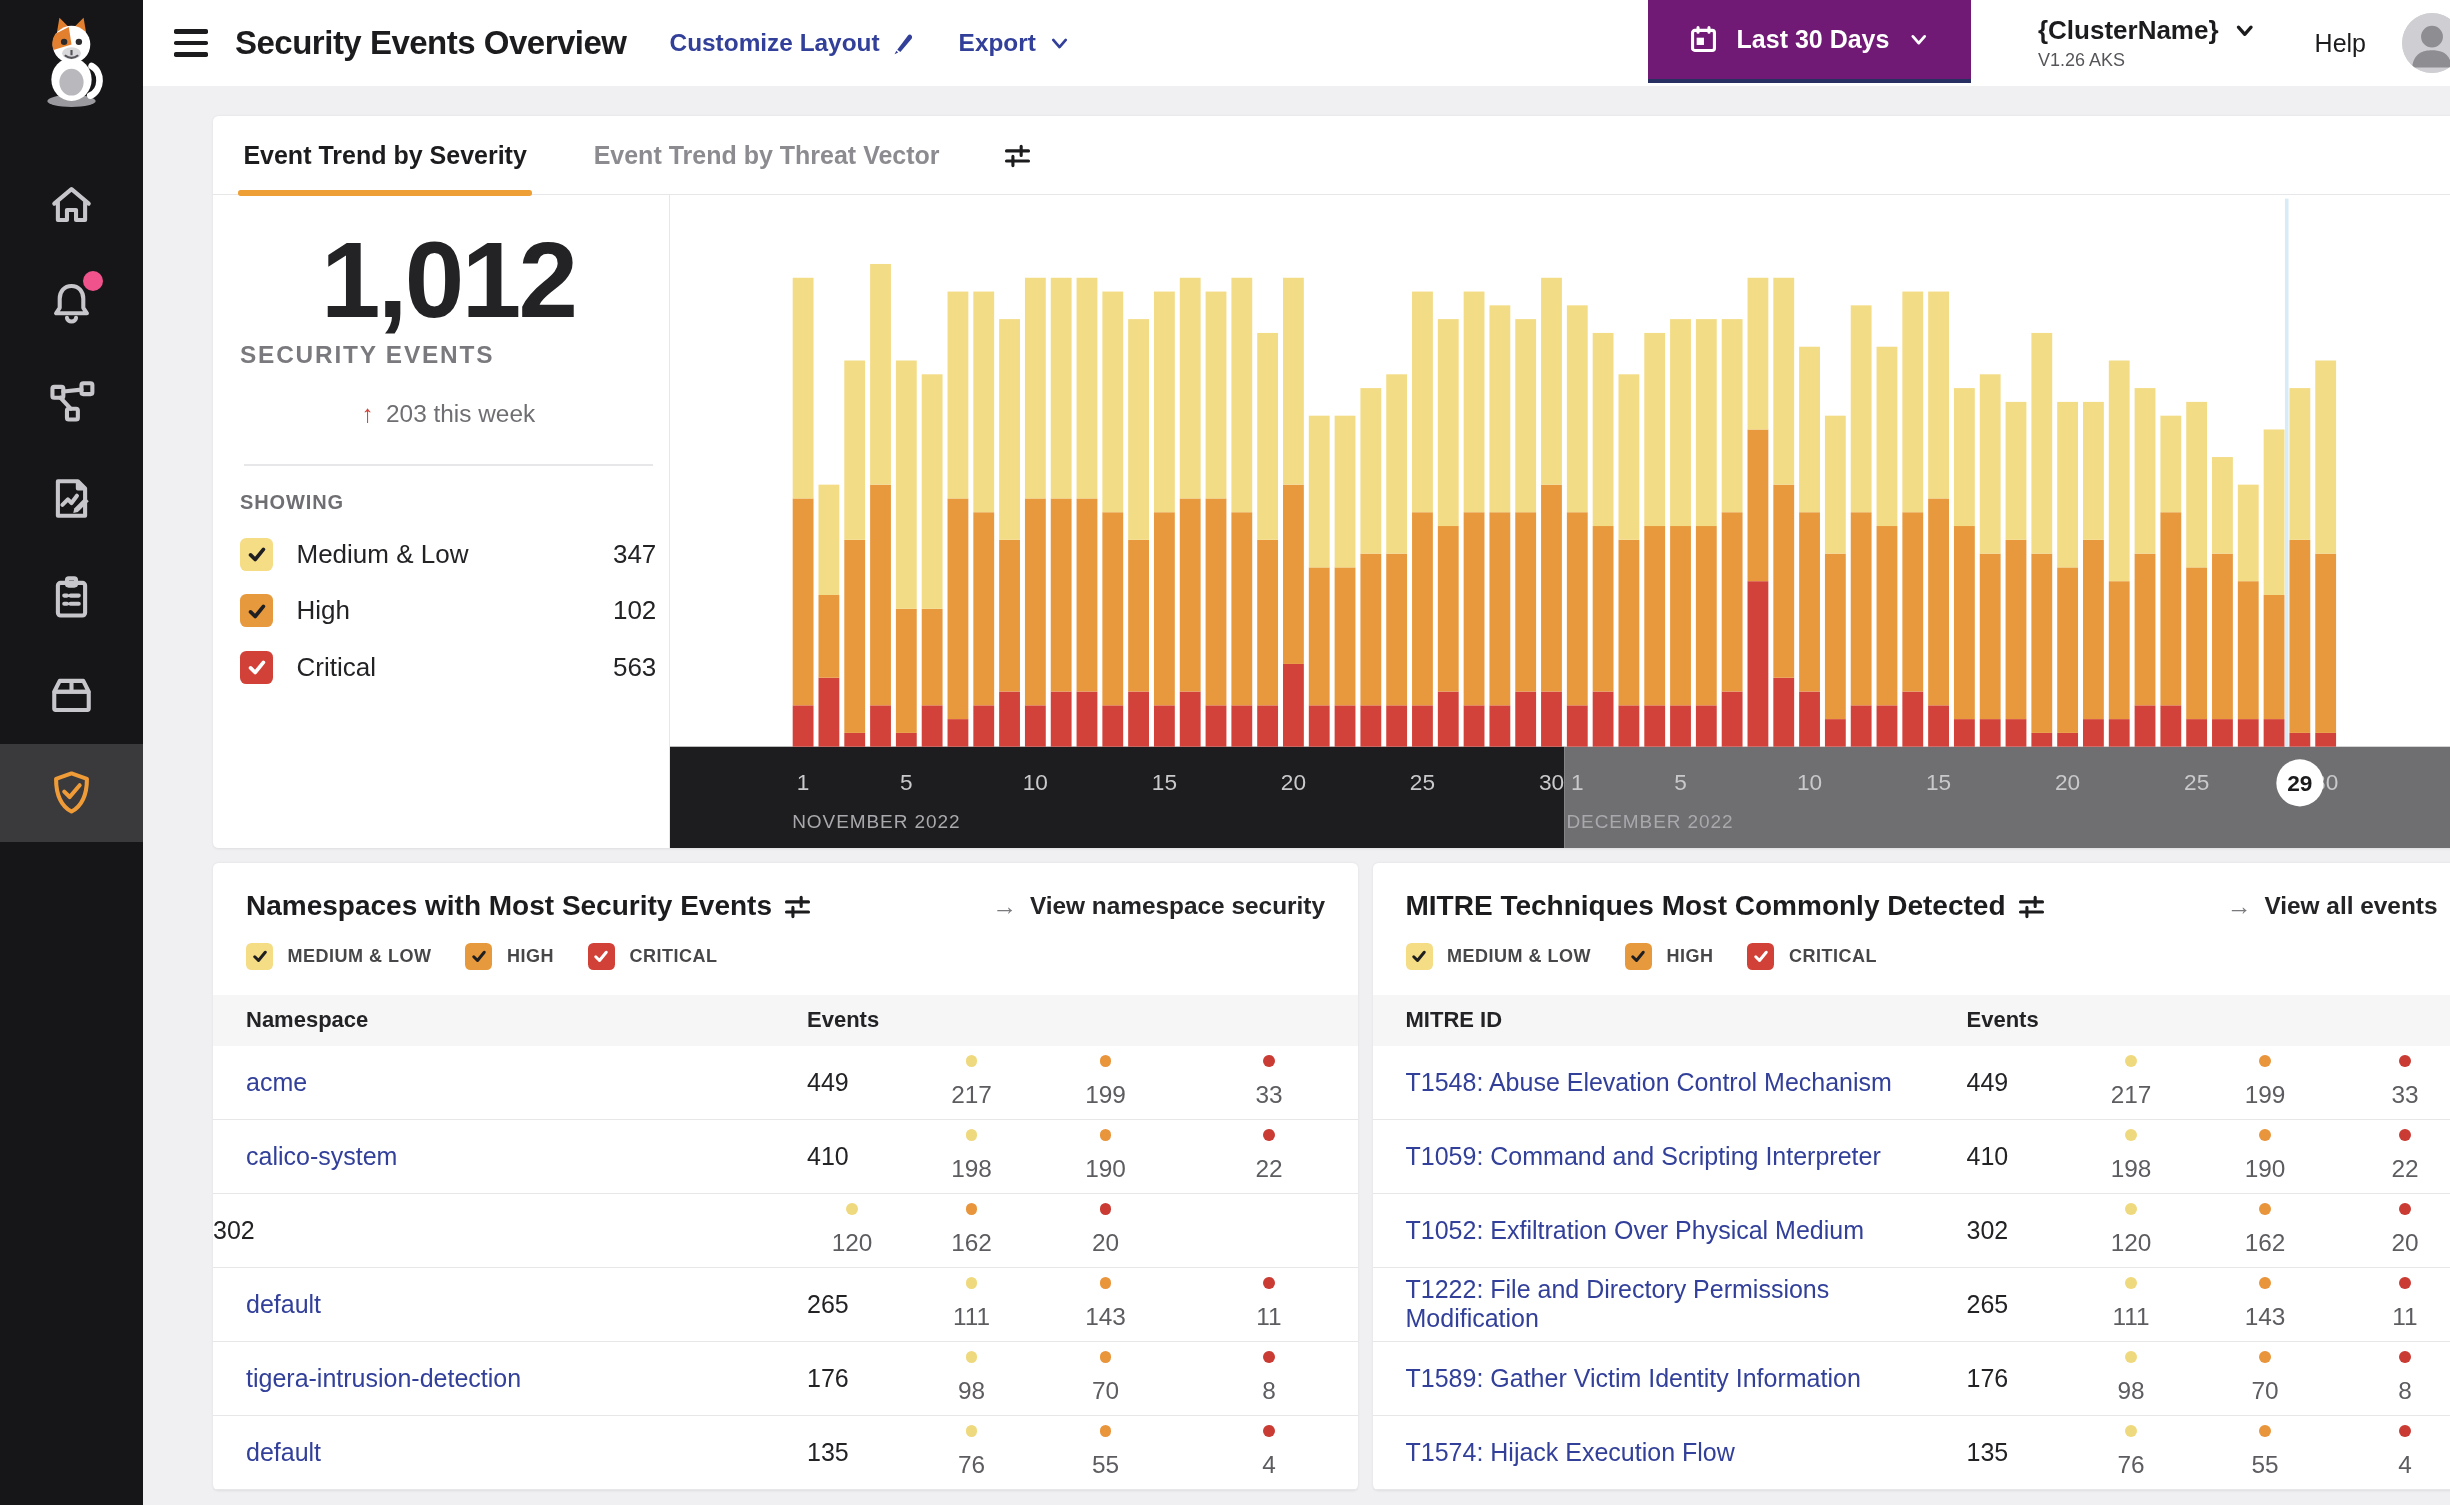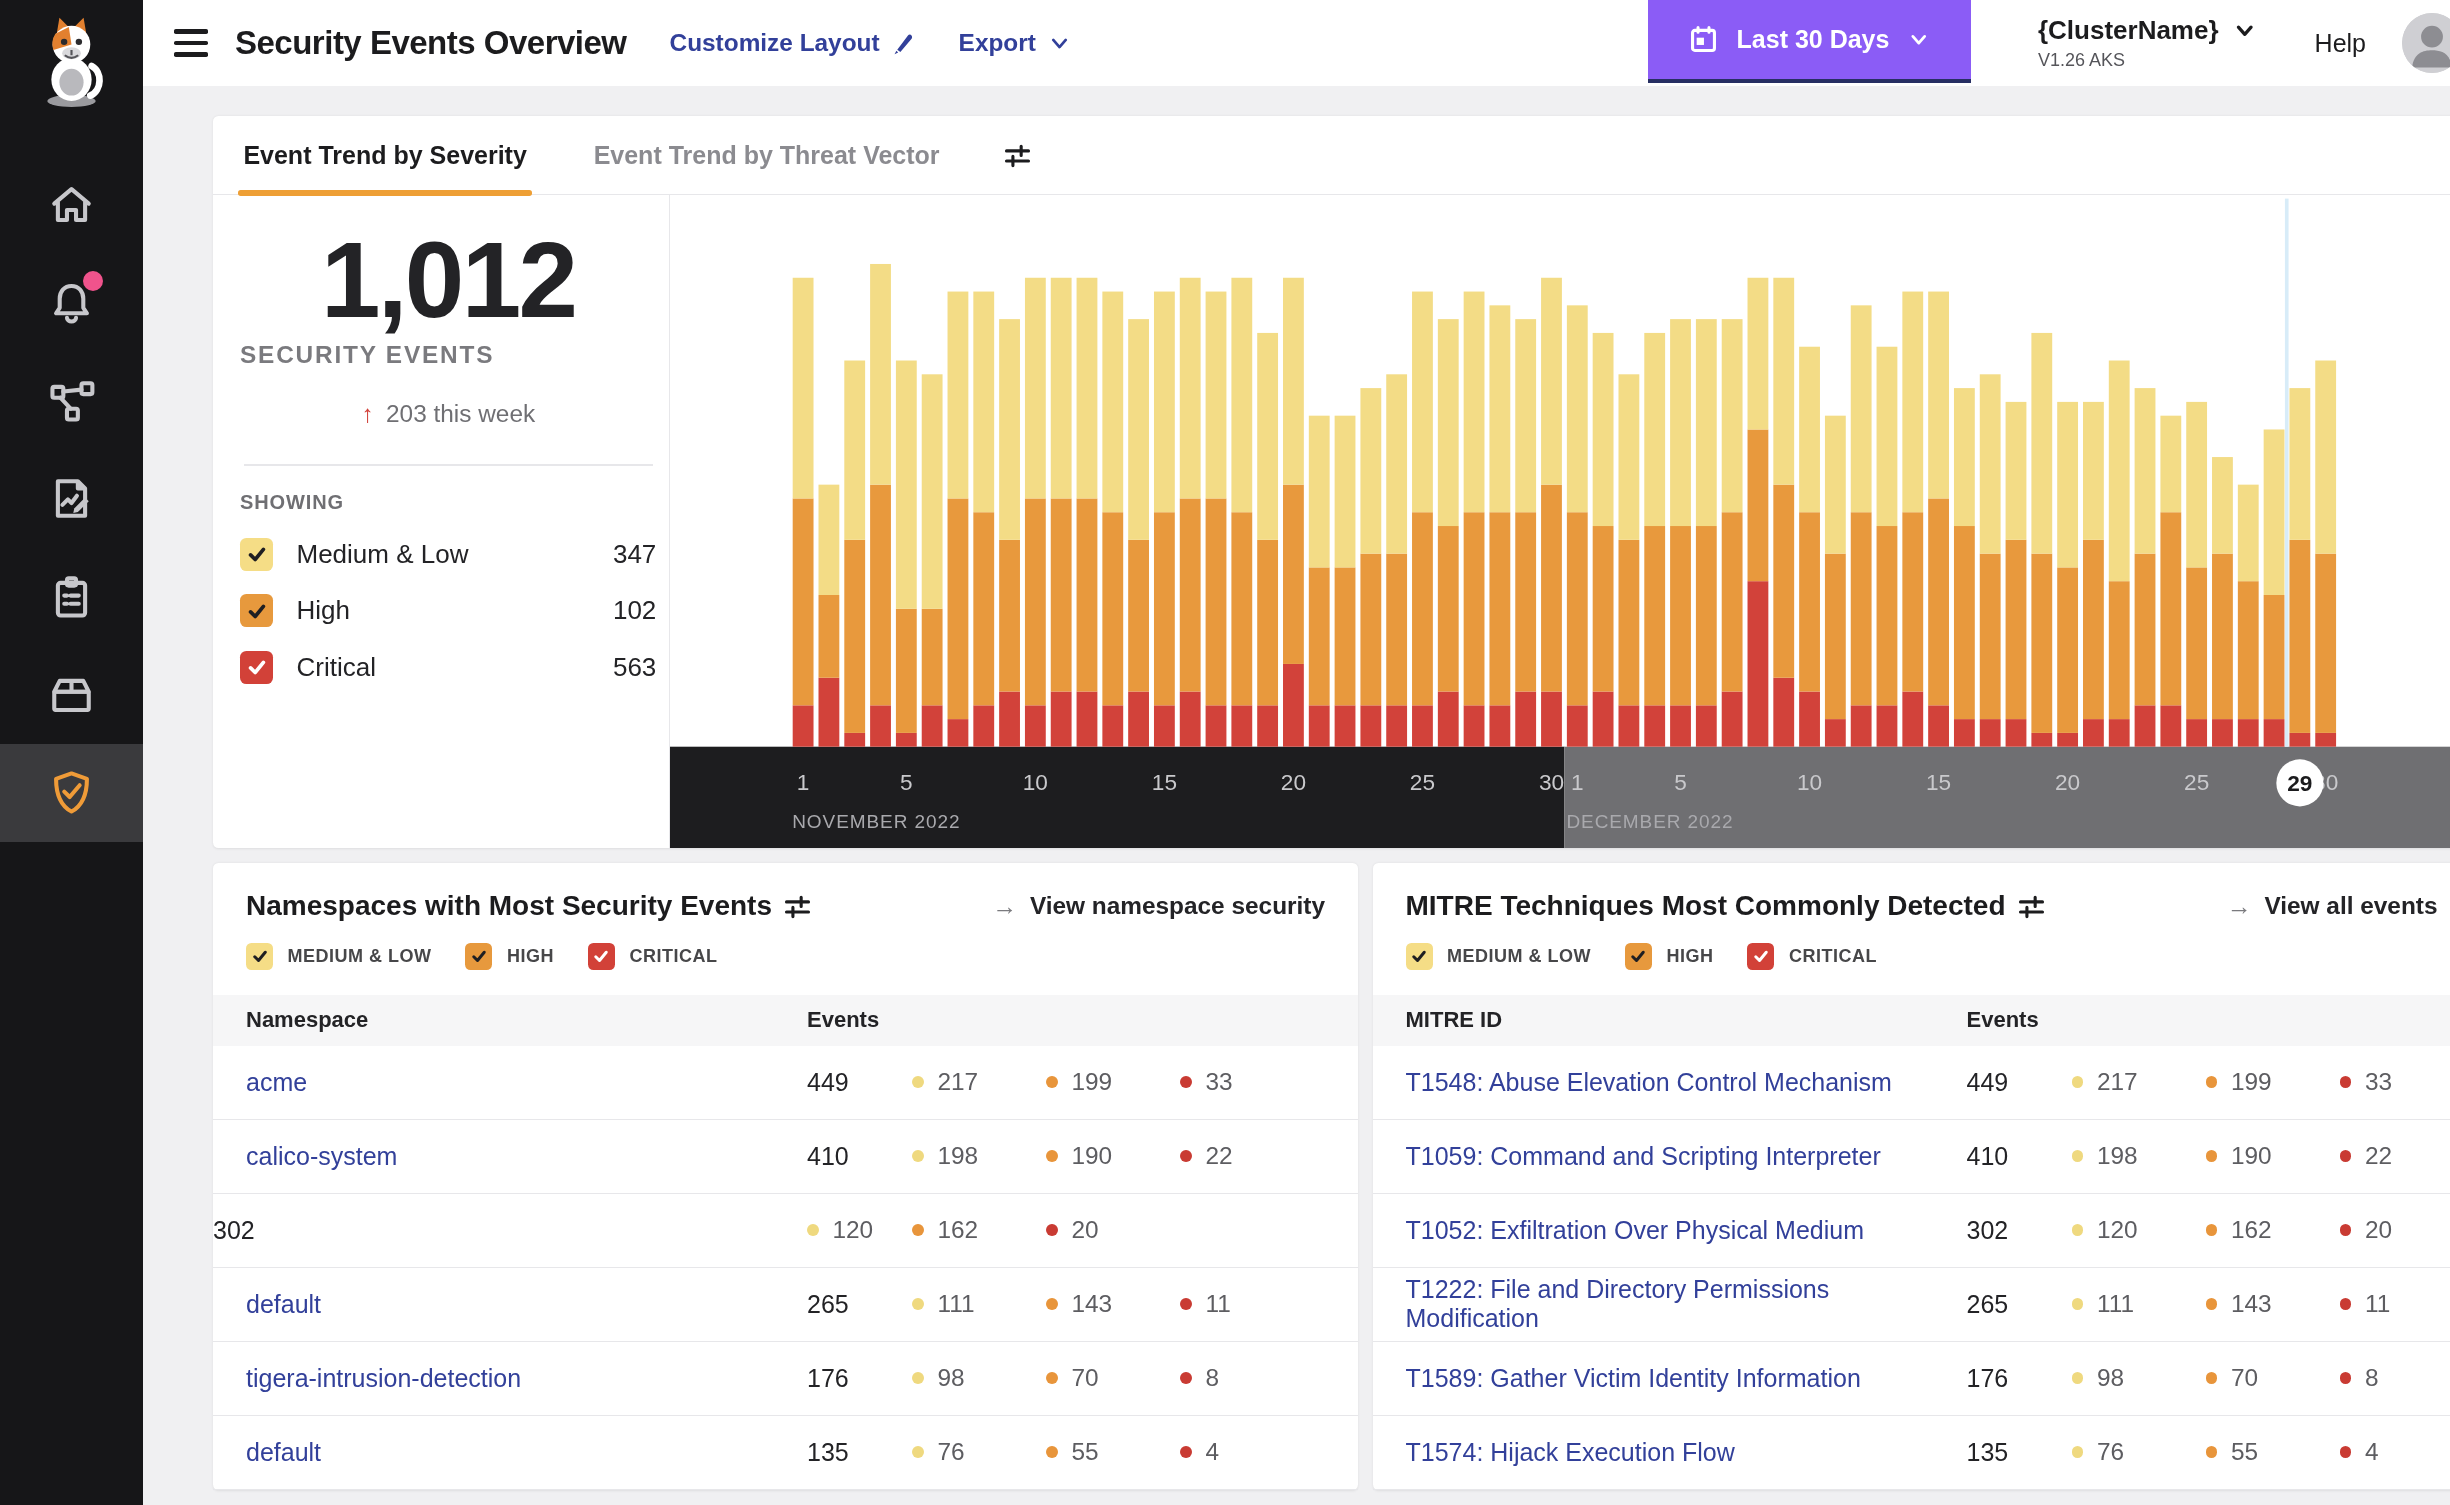--- a/index.html
+++ b/index.html
@@ -19,21 +19,21 @@
   .bell-dot { position:absolute; top:-5.4px; right:-7.2px; width:20px; height:20px; border-radius:50%; background:#f0538c; }
 
   
   .main { flex:1; display:flex; flex-direction:column; }
   .topbar { height:86px; background:#fff; display:flex; align-items:center; padding-left:31px; position:relative; }
   .hamburger { width:34px; display:flex; flex-direction:column; gap:7.2px; cursor:pointer; }
   .hamburger span { display:block; height:4.5px; background:#1c1c1e; border-radius:1.8px; }
   .page-title { font-size:33px; font-weight:800; margin-left:27px; letter-spacing:-0.5px; }
   .hdr-link { display:flex; align-items:center; gap:11px; color:#32409a; font-size:24.4px; font-weight:700; margin-left:43px; cursor:pointer; }
   .hdr-link svg { width:25px; height:25px; stroke:#32409a; stroke-width:3; fill:none; stroke-linecap:round; stroke-linejoin:round; }
-  .date-btn { margin-left:auto; height:83px; align-self:flex-start; background:#8b5cf6; color:#fff; display:flex; align-items:center; gap:18px; padding:0 40px; font-size:25px; font-weight:600; border:none; cursor:pointer; border-bottom:4.5px solid #272f63; }
+  .date-btn { margin-left:auto; height:83px; align-self:flex-start; background:#701a75; color:#fff; display:flex; align-items:center; gap:18px; padding:0 40px; font-size:25px; font-weight:600; border:none; cursor:pointer; border-bottom:4.5px solid #272f63; }
   .date-btn svg { width:31px; height:31px; stroke:#fff; stroke-width:3.4; fill:none; stroke-linecap:round; stroke-linejoin:round; }
   .cluster { margin-left:67px; display:flex; flex-direction:column; line-height:1.2; cursor:pointer; }
   .cluster-row { display:flex; align-items:center; gap:14.5px; font-size:26px; font-weight:700; }
   .cluster-row svg { width:23.5px; height:23.5px; stroke:#1c1c1e; stroke-width:3.6; fill:none; stroke-linecap:round; stroke-linejoin:round; }
   .cluster-ver { font-size:18px; color:#55555a; margin-top:3.6px; }
   .help { margin-left:58px; font-size:25px; color:#1c1c1e; cursor:pointer; }
   .avatar { margin:0 23.5px 0 36px; width:60px; height:60px; border-radius:50%; background:#cfcfd3; overflow:hidden; flex:0 0 60px; cursor:pointer; }
 
   
   .content { padding:30px 14.5px 0 34px;margin-left:36px; }
@@ -79,21 +79,21 @@
   .chips { display:flex; align-items:center; gap:34px; padding:0 33px; margin-top:20px; }
   .chip { display:flex; align-items:center; gap:14.5px; cursor:pointer; }
   .chip .clbl { font-size:18px; font-weight:700; color:#474749; letter-spacing:0.5px; }
   .tbl { margin-top:25px; font-size:25px; }
   .tbl-row, .tbl-head { display:grid; grid-template-columns:579px 90px 119px 119px 1fr; align-items:center;gap:15px; }
   .tbl-head { background:#f6f6f7; height:51px; font-size:22px; font-weight:700; color:#232326; }
   .tbl-row { height:74px; border-bottom:1.8px solid #e7e7ea; }
   .c-name { padding-left:33px; }
   .tbl-row a { color:#32409a; text-decoration:none; cursor:pointer; }
   .c-total { color:#232326; }
-  .c-sev { display:flex; align-items:center; gap:13.6px; color:#5d5d61; font-size:24.4px; }
+  .c-sev { display:flex; align-items:center; gap:13.6px; color:#5d5d61; font-size:24.4px;flex-direction:column; }
   .dot { width:11.8px; height:11.8px; border-radius:50%; display:inline-block; }
   .dot.ml { background:#efd97f; } .dot.high { background:#e8953b; } .dot.crit { background:#c93b33; }
 </style>
 </head>
 <body>
 
 <div class="app">
 
   <aside class="sidebar">
     <div class="logo">

